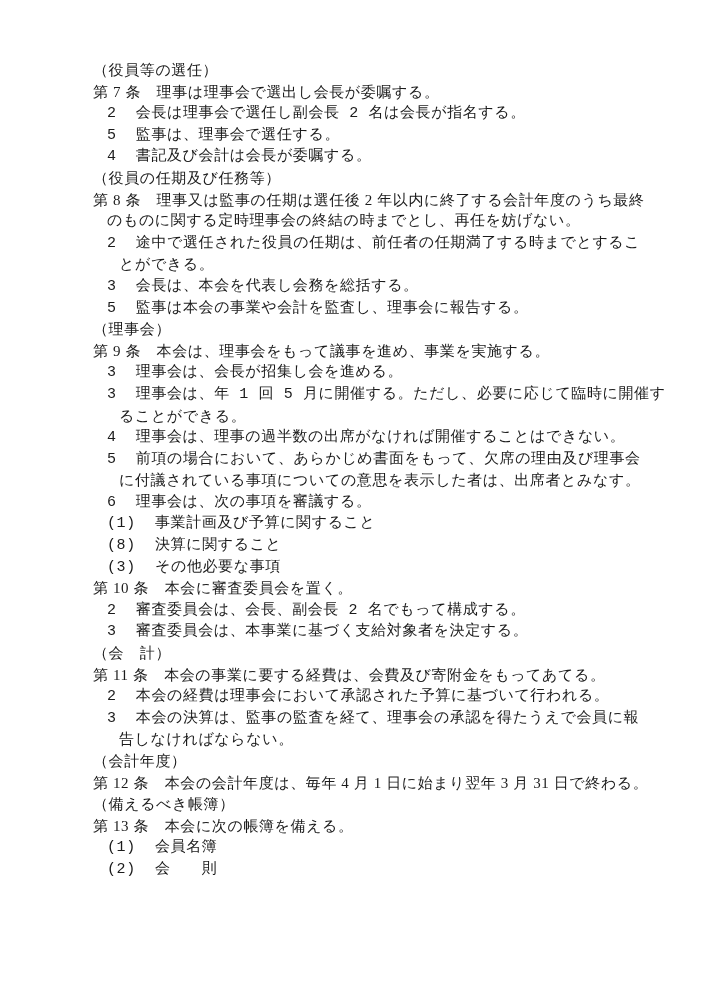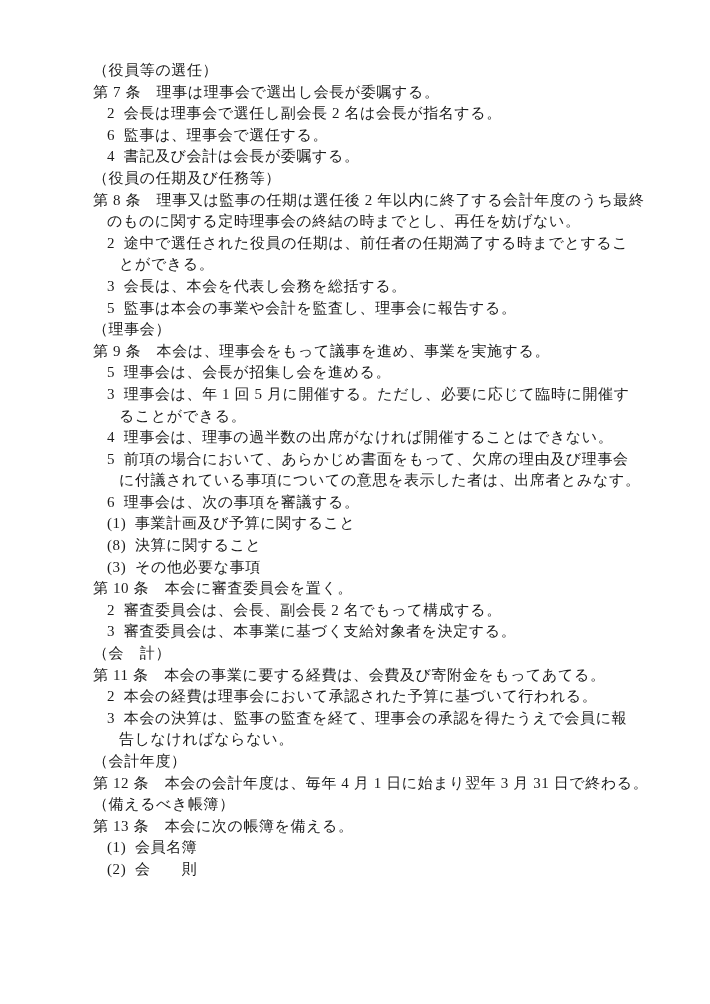--- a/index.html
+++ b/index.html
@@ -24,43 +24,43 @@
     font-size: 15px;
     line-height: 21.6px;
     letter-spacing: 0.6px;
     color: #1b1b1b;
   }
   .doc-line {
     white-space: pre;
     height: 21.6px;
   }
   .indent-0 { padding-left: 0; }
-  .indent-1 { padding-left: 14px; }
+  .indent-1 { padding-left: 14px; font-family: Liberation Mono, monospace; }
   .indent-2 { padding-left: 26px; }
 </style>
 </head>
 <body style="background: rgb(255, 255, 255);">
 
 <div class="page">
   <div class="doc-body" id="doc-body" style="color: rgb(27, 27, 27);">
       <div class="doc-line indent-0">（役員等の選任）</div>
       <div class="doc-line indent-0">第 7 条　理事は理事会で選出し会長が委嘱する。</div>
       <div class="doc-line indent-1">2  会長は理事会で選任し副会長 2 名は会長が指名する。</div>
-      <div class="doc-line indent-1">6  監事は、理事会で選任する。</div>
+      <div class="doc-line indent-1">5  監事は、理事会で選任する。</div>
       <div class="doc-line indent-1">4  書記及び会計は会長が委嘱する。</div>
       <div class="doc-line indent-0">（役員の任期及び任務等）</div>
       <div class="doc-line indent-0">第 8 条　理事又は監事の任期は選任後 2 年以内に終了する会計年度のうち最終</div>
       <div class="doc-line indent-1">のものに関する定時理事会の終結の時までとし、再任を妨げない。</div>
       <div class="doc-line indent-1">2  途中で選任された役員の任期は、前任者の任期満了する時までとするこ</div>
       <div class="doc-line indent-2">とができる。</div>
       <div class="doc-line indent-1">3  会長は、本会を代表し会務を総括する。</div>
       <div class="doc-line indent-1">5  監事は本会の事業や会計を監査し、理事会に報告する。</div>
       <div class="doc-line indent-0">（理事会）</div>
       <div class="doc-line indent-0">第 9 条　本会は、理事会をもって議事を進め、事業を実施する。</div>
-      <div class="doc-line indent-1">5  理事会は、会長が招集し会を進める。</div>
+      <div class="doc-line indent-1">3  理事会は、会長が招集し会を進める。</div>
       <div class="doc-line indent-1">3  理事会は、年 1 回 5 月に開催する。ただし、必要に応じて臨時に開催す</div>
       <div class="doc-line indent-2">ることができる。</div>
       <div class="doc-line indent-1">4  理事会は、理事の過半数の出席がなければ開催することはできない。</div>
       <div class="doc-line indent-1">5  前項の場合において、あらかじめ書面をもって、欠席の理由及び理事会</div>
       <div class="doc-line indent-2">に付議されている事項についての意思を表示した者は、出席者とみなす。</div>
       <div class="doc-line indent-1">6  理事会は、次の事項を審議する。</div>
       <div class="doc-line indent-1">(1)  事業計画及び予算に関すること</div>
       <div class="doc-line indent-1">(8)  決算に関すること</div>
       <div class="doc-line indent-1">(3)  その他必要な事項</div>
       <div class="doc-line indent-0">第 10 条　本会に審査委員会を置く。</div>

